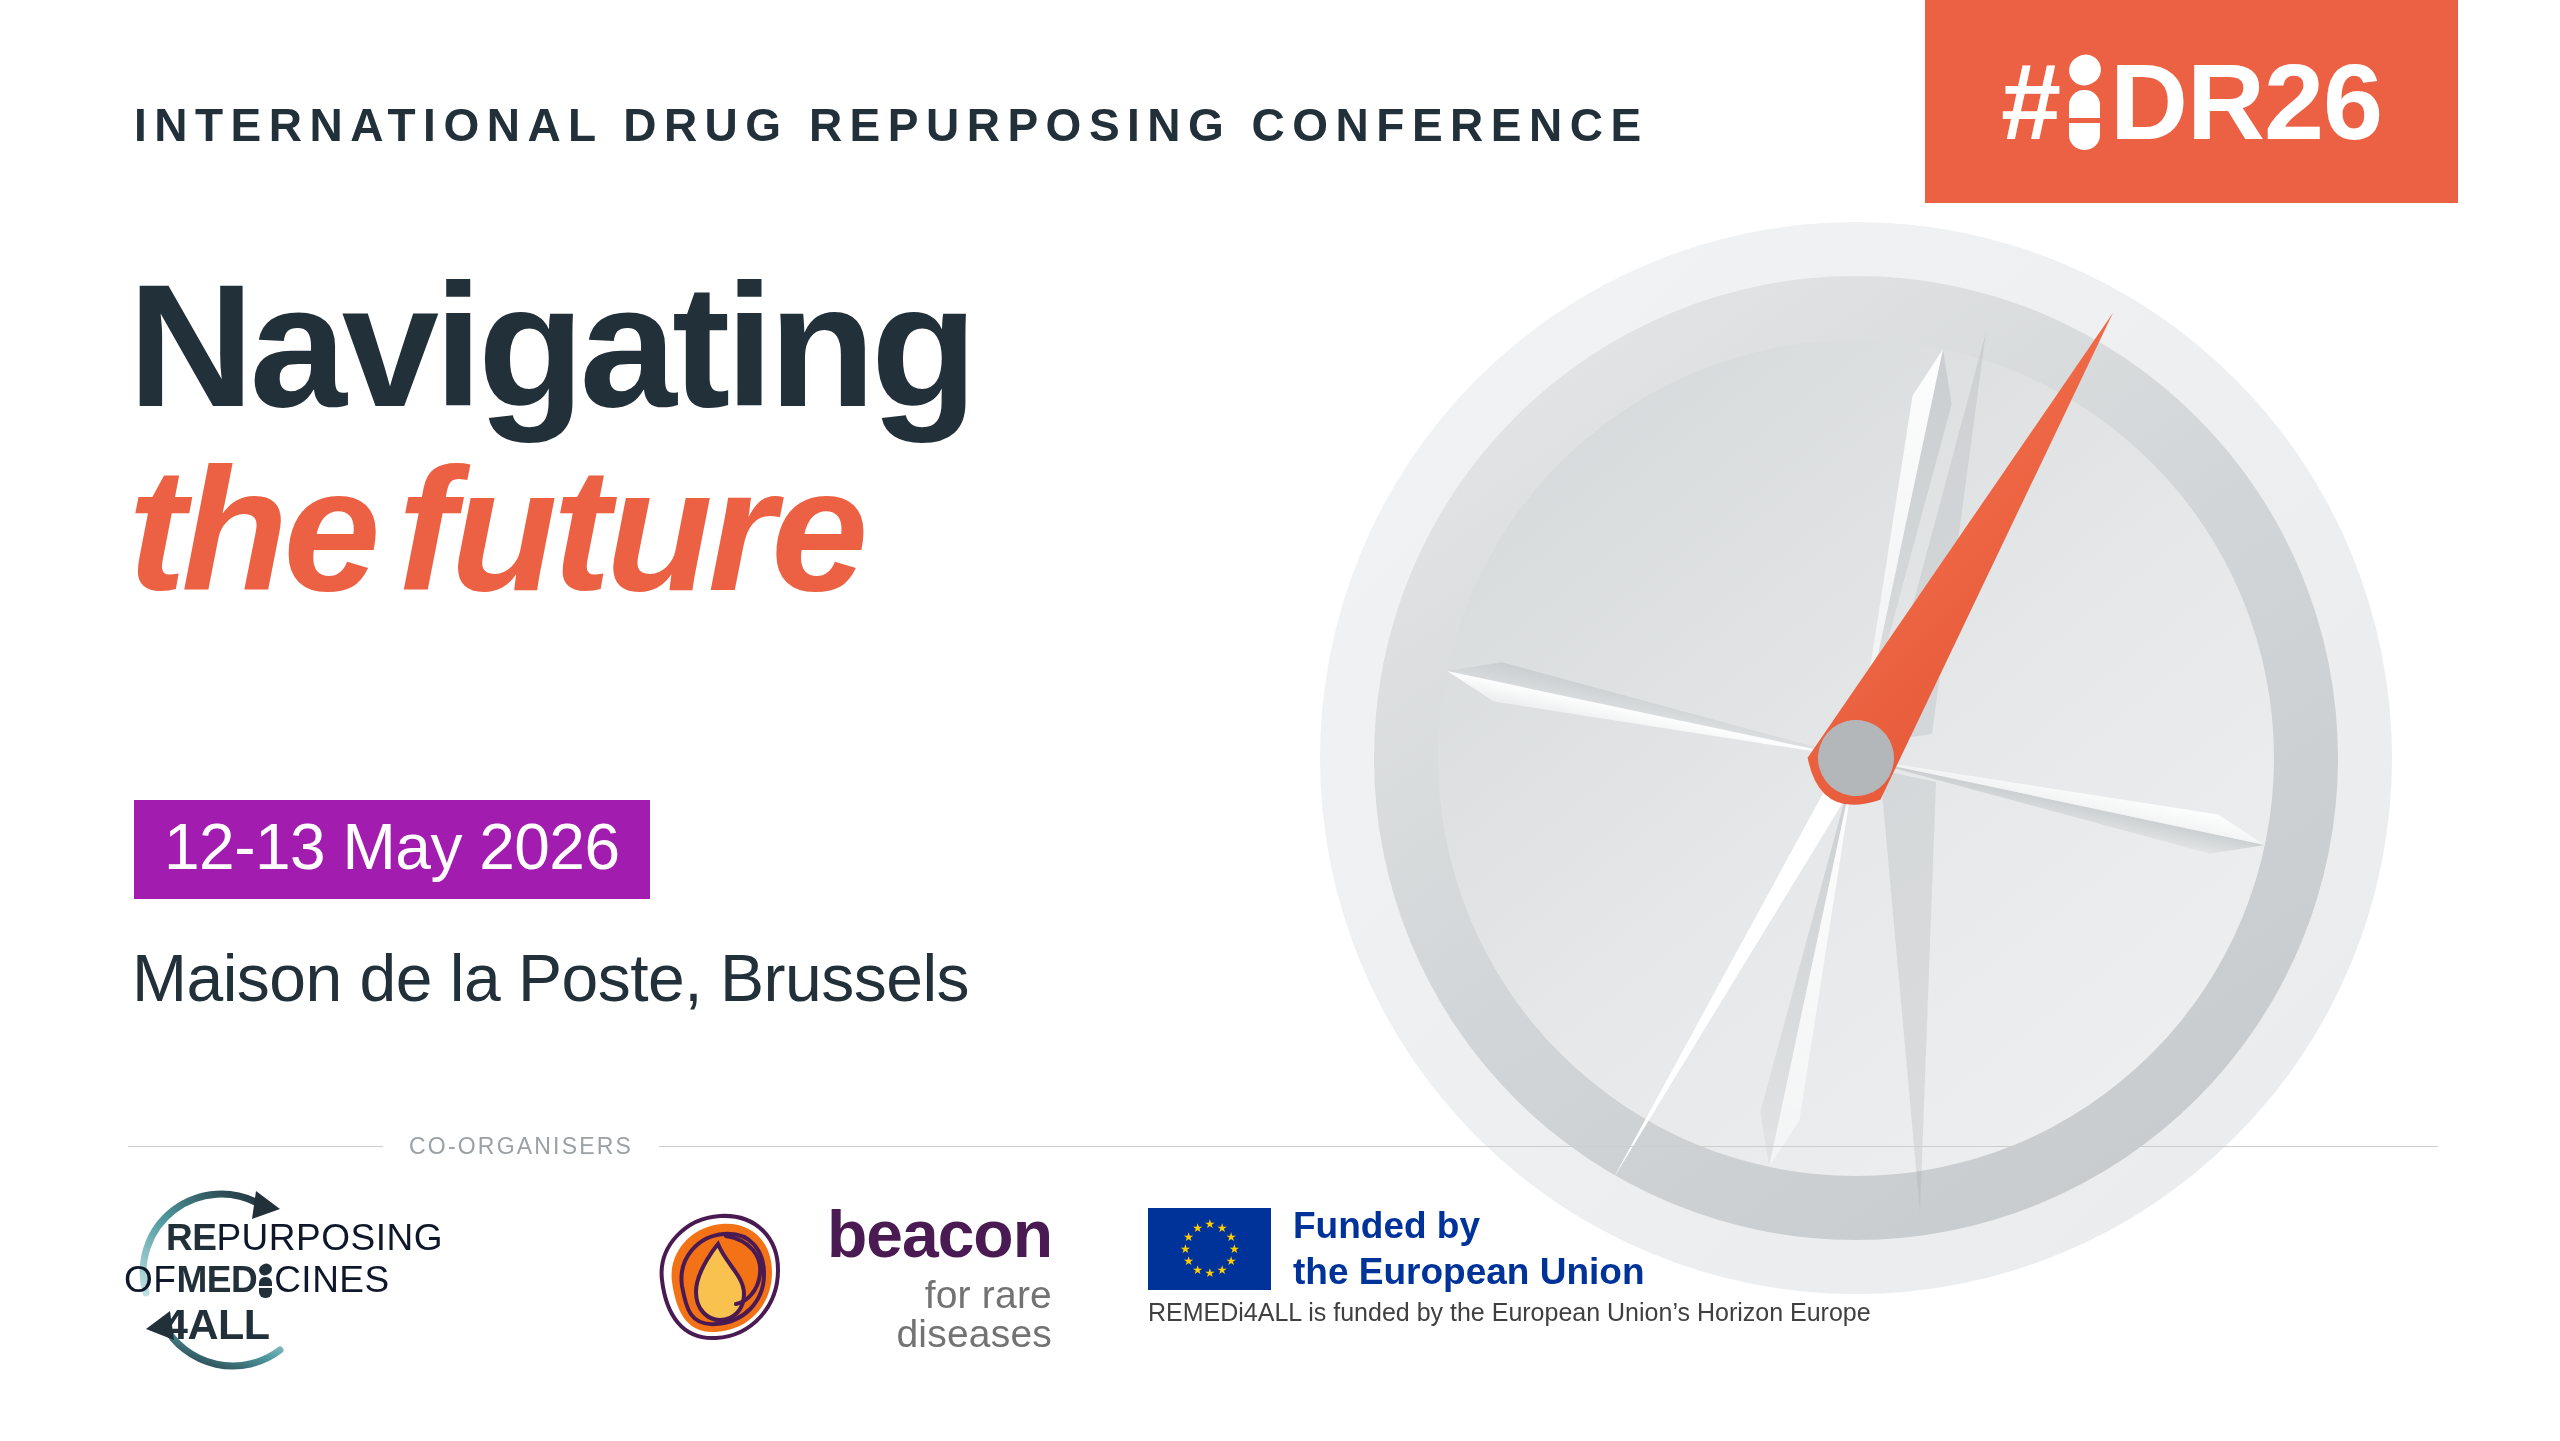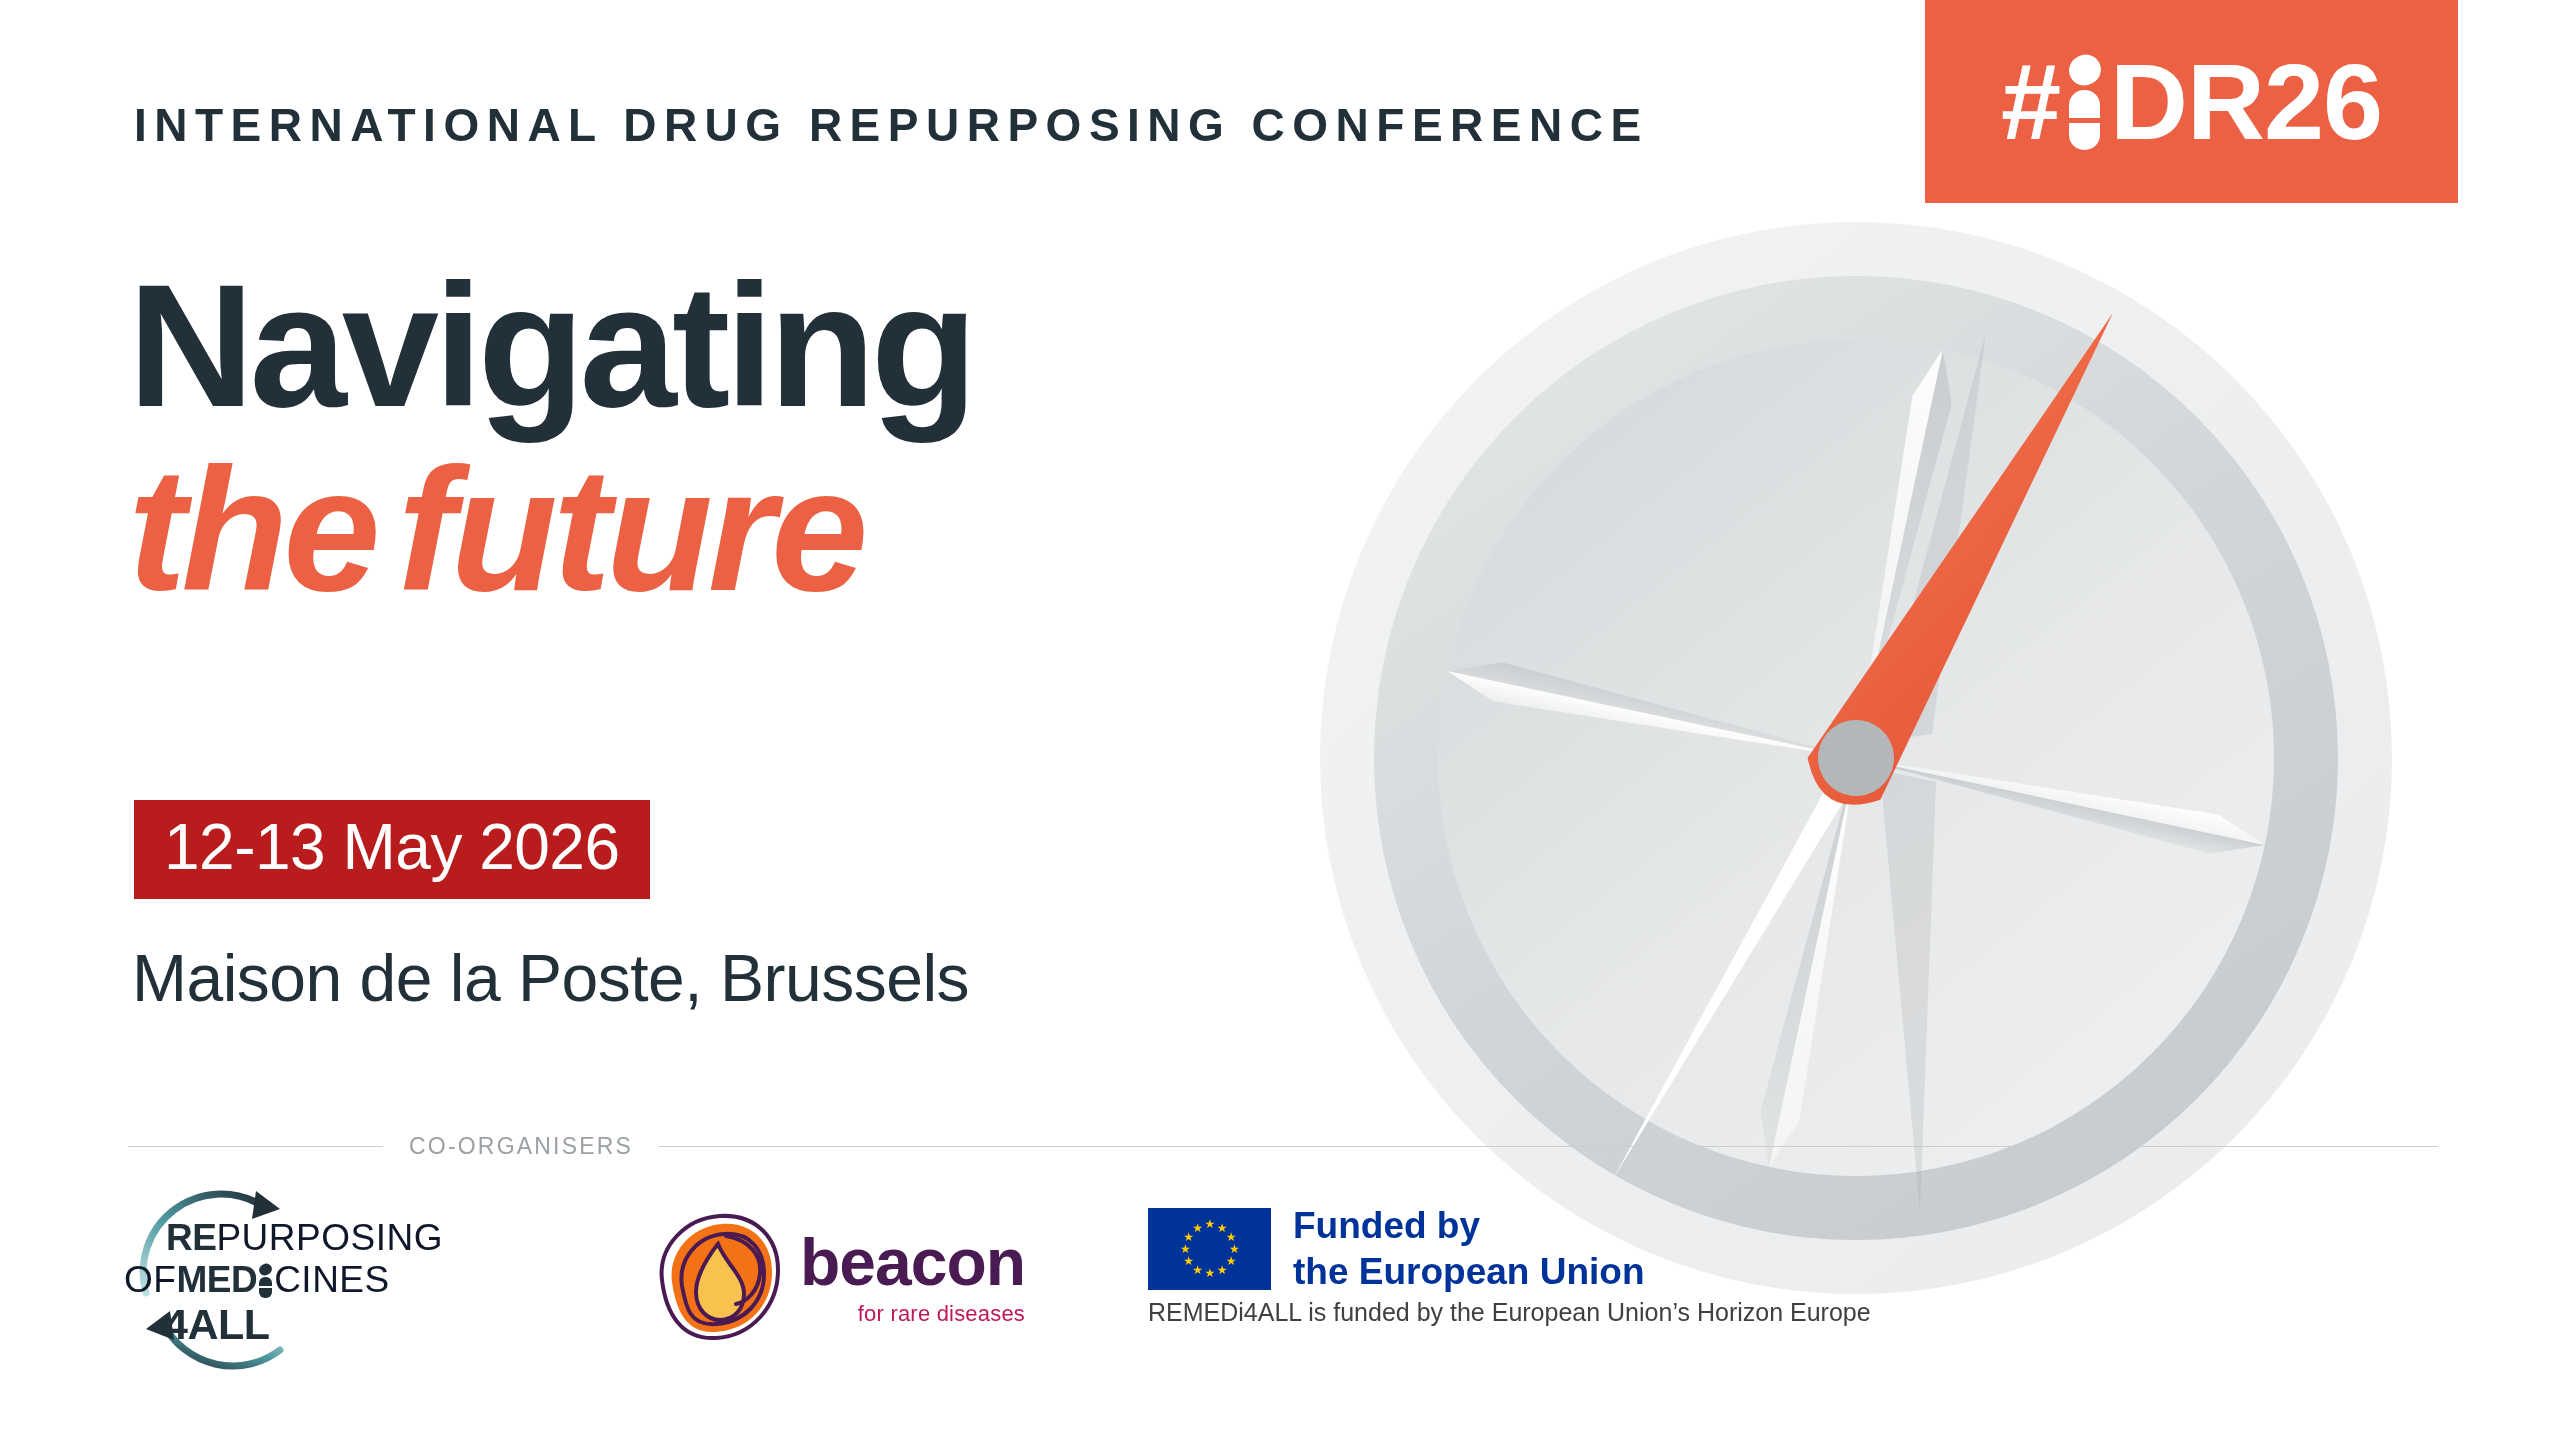--- a/index.html
+++ b/index.html
@@ -98,21 +98,21 @@
     white-space: nowrap;
   }
   .hl-1 { color: #22303A; }
   .hl-2 { color: #EC6143; margin-top: 12px; font-style: italic; }
   .hl-2 .hl-the { margin-right: 22px; }
 
   
   .date-badge {
     position: absolute;
     left: 134px; top: 800px;
-    background: #b91c1c;
+    background: #a21caf;
     padding: 14px 30px 18px 30px;
     z-index: 20;
   }
   .date-text {
     color: #ffffff;
     font-size: 64px;
     font-weight: normal;
     line-height: 1.05;
     letter-spacing: -0.5px;
     white-space: nowrap;
@@ -215,22 +215,22 @@
   .beacon-mark { width: 134px; height: 134px; flex: none; }
   .beacon-words { margin-left: 14px; }
   .beacon-name {
     font-size: 66px;
     font-weight: bold;
     color: #4A1A52;
     letter-spacing: -1px;
     line-height: 1;
   }
   .beacon-tag {
-    font-size: 22px;
-    color: #be185d;
+    font-size: 39px;
+    color: #737373;
     letter-spacing: 0.2px;
     margin-top: 8px;
     line-height: 1;
   }
 
   
   .eu-block {
     position: relative;
     margin-left: 96px;
     margin-top: 18px;

